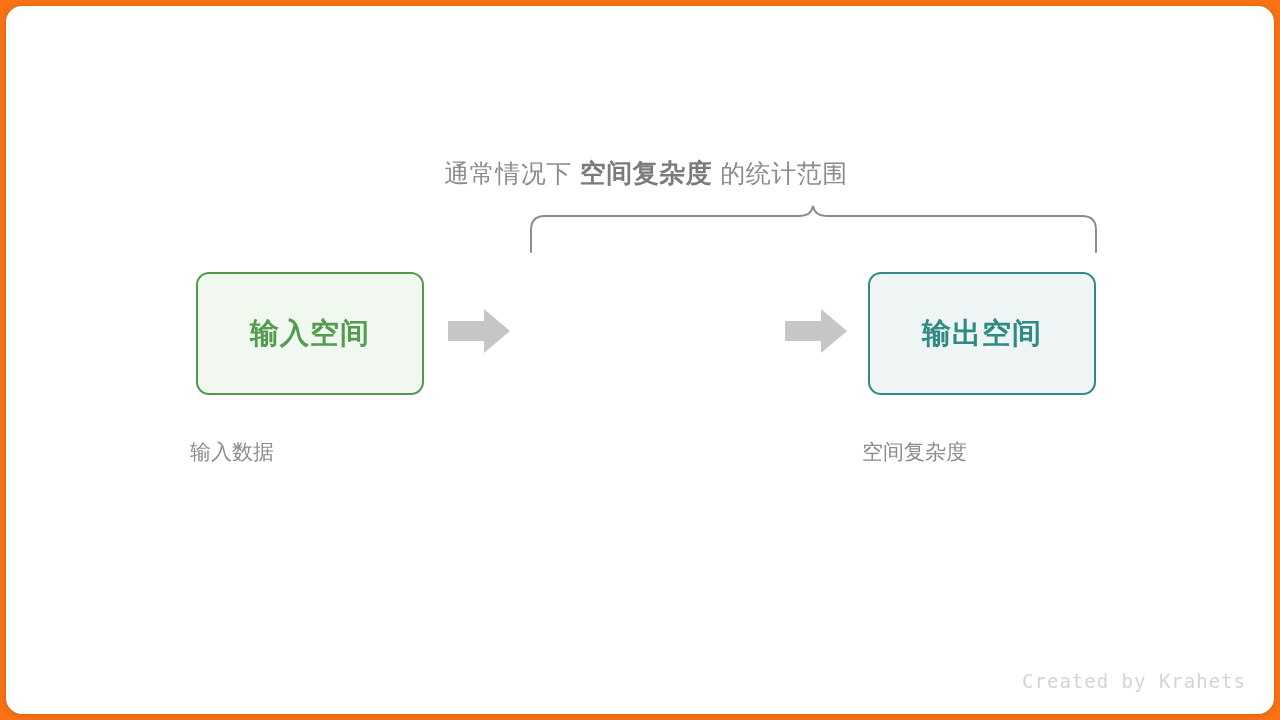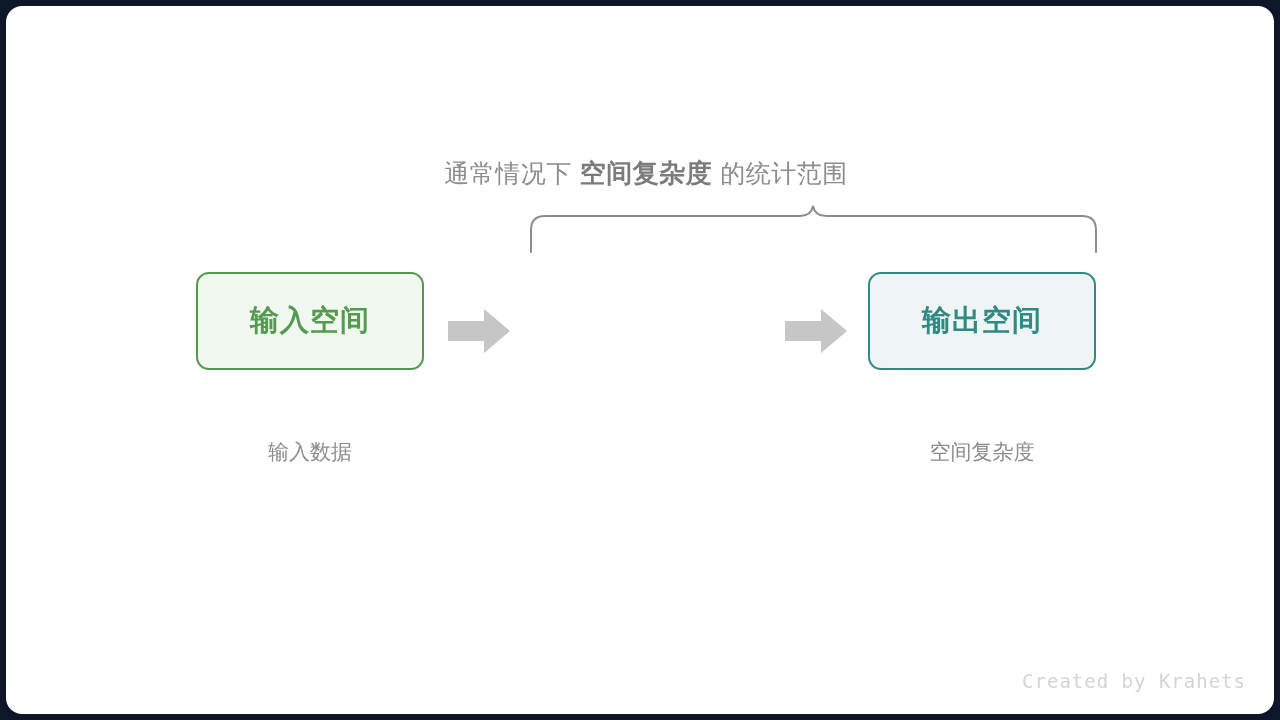--- a/index.html
+++ b/index.html
@@ -5,21 +5,21 @@
   * { box-sizing: border-box; margin: 0; padding: 0; }
   html, body {
     width: 1280px; height: 720px;
     background: #ffffff;
     font-family: "Liberation Sans", "DejaVu Sans", sans-serif;
     overflow: hidden;
   }
   #stage {
     position: relative;
     width: 1280px; height: 720px;
-    background: #0f172a;
+    background: #f97316;
   }
   .card {
     position: absolute;
     left: 6px; top: 6px;
     width: 1268px; height: 708px;
     background: #ffffff;
     border-radius: 16px;
     box-shadow: 0 0 10px rgba(0,0,0,0.10), 0 2px 4px rgba(0,0,0,0.05);
   }
 
@@ -46,21 +46,21 @@
   .brace {
     position: absolute;
     left: 515px; top: 196px;
     width: 585px; height: 52px;
   }
 
   
   .box {
     position: absolute;
     top: 266px;
-    width: 228px; height: 98px;
+    width: 228px; height: 123px;
     border-radius: 13px;
     border-width: 2px;
     border-style: solid;
     display: flex;
     align-items: center;
     justify-content: center;
     font-size: 29px;
     font-weight: bold;
     letter-spacing: 1px;
   }
@@ -75,21 +75,21 @@
     width: 62px; height: 44px;
   }
   .arrow-1 { left: 442px; }
   .arrow-2 { left: 779px; }
 
   
   .sublabels {
     position: absolute;
     top: 422px;
     width: 240px;
-    text-align: center;
+    text-align: left;
     font-size: 21px;
     color: #8c8c8c;
     line-height: 48px;
   }
   .sub-input  { left: 184px; }
   .sub-temp   { left: 520px; }
   .sub-output { left: 856px; }
   .sublabels div { white-space: nowrap; }
 
   

